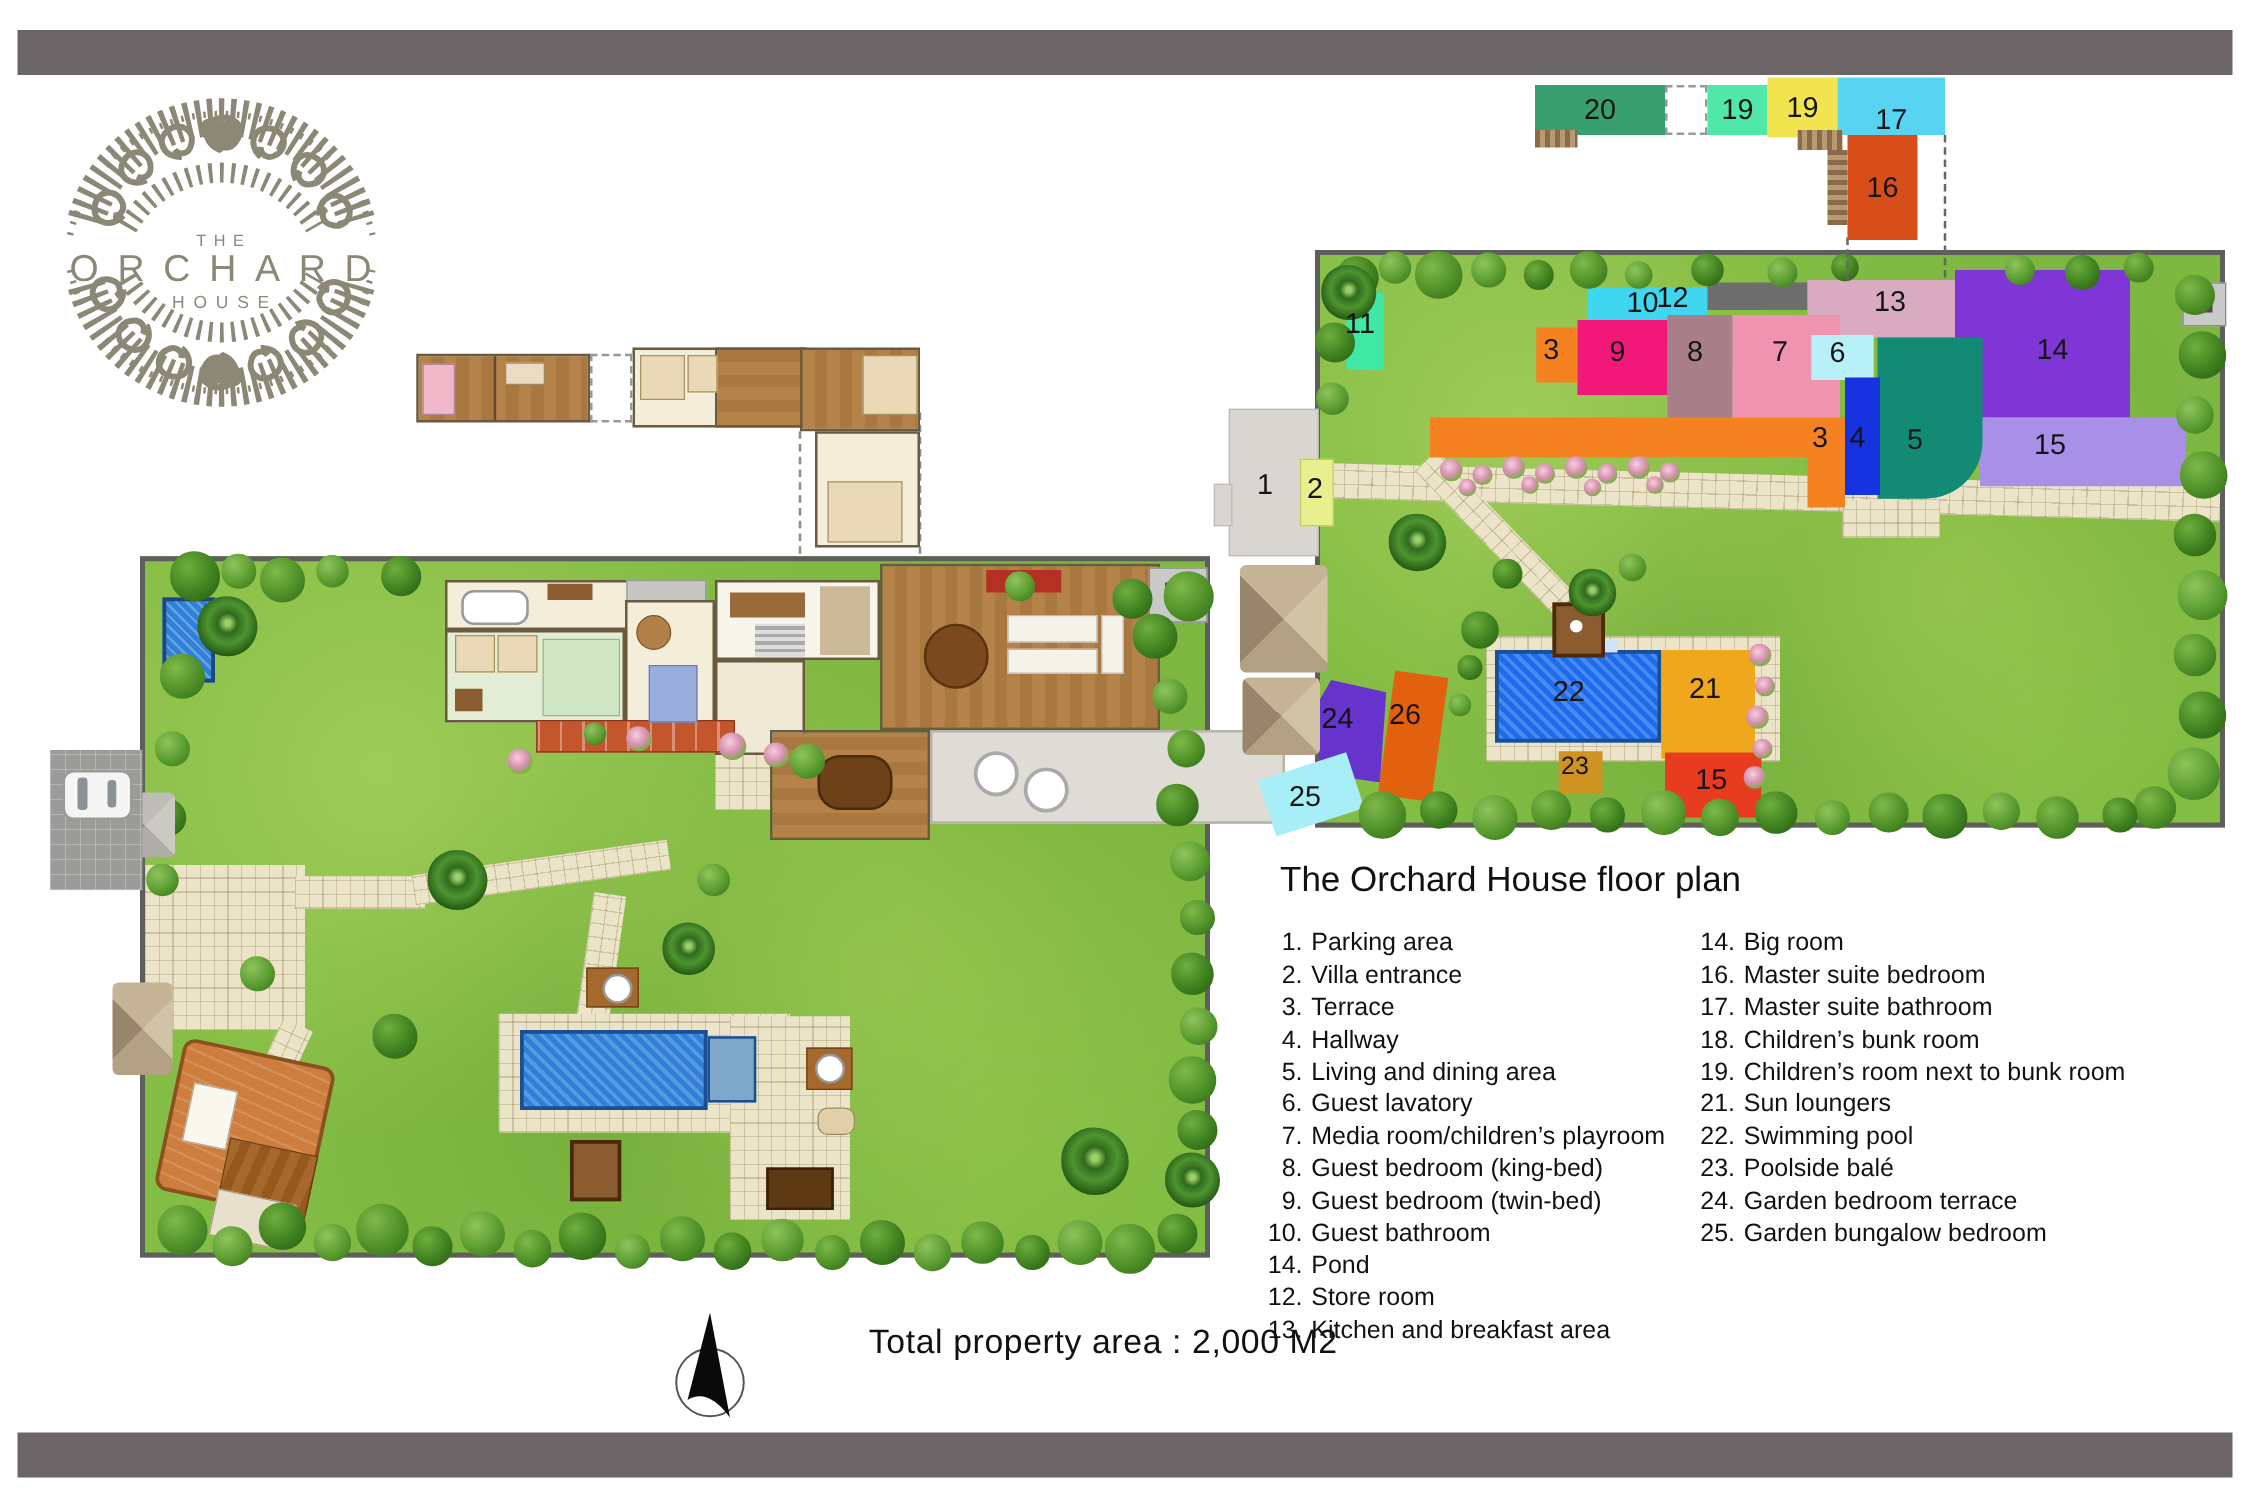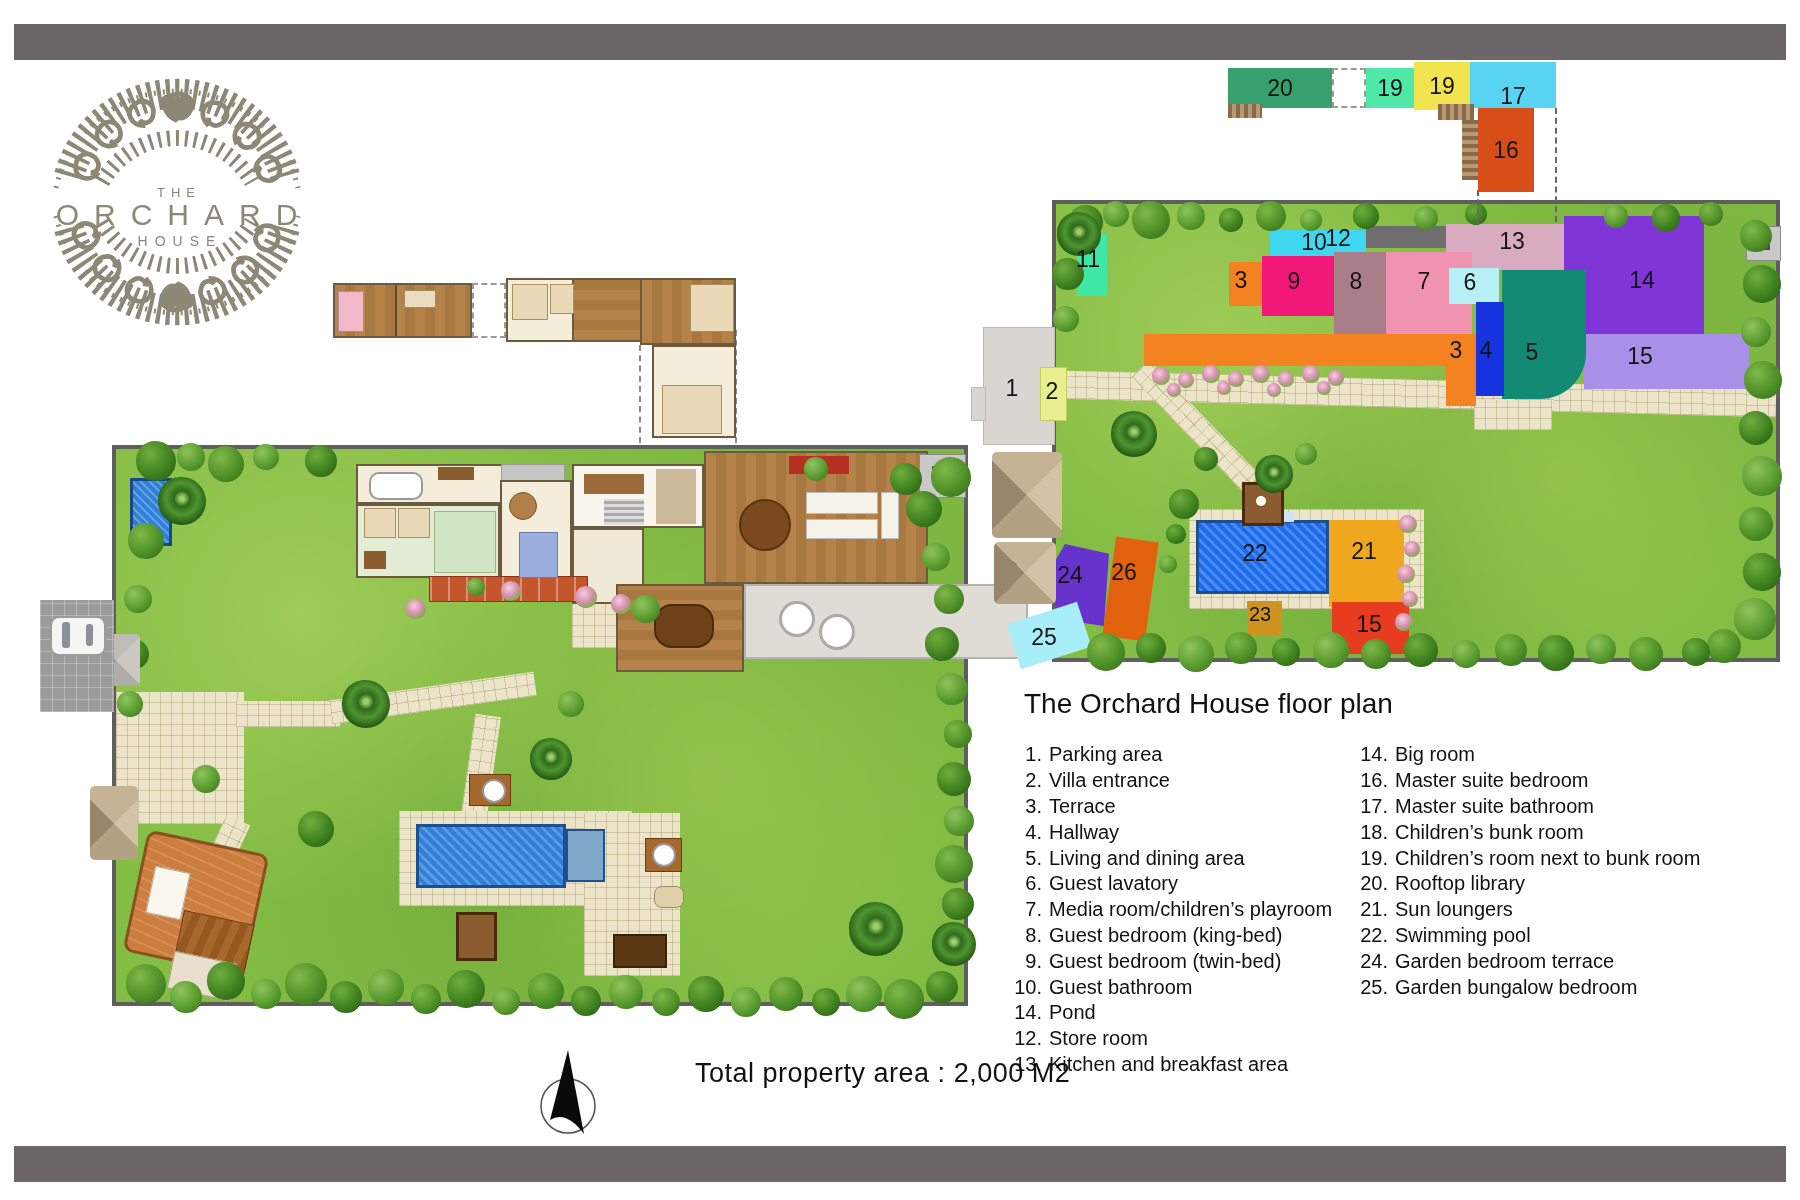--- a/index.html
+++ b/index.html
@@ -460,30 +460,30 @@
       </div>
       <div class="lrow">
         <span class="ln">18.</span>
         <span class="ll">Children’s bunk room</span>
       </div>
       <div class="lrow">
         <span class="ln">19.</span>
         <span class="ll">Children’s room next to bunk room</span>
       </div>
       <div class="lrow">
-        <span class="ln">20.</span>
-        <span class="ll">Rooftop library</span>
-      </div>
-      <div class="lrow">
         <span class="ln">21.</span>
         <span class="ll">Sun loungers</span>
       </div>
       <div class="lrow">
         <span class="ln">22.</span>
         <span class="ll">Swimming pool</span>
+      </div>
+      <div class="lrow">
+        <span class="ln">23.</span>
+        <span class="ll">Poolside balé</span>
       </div>
       <div class="lrow">
         <span class="ln">24.</span>
         <span class="ll">Garden bedroom terrace</span>
       </div>
       <div class="lrow">
         <span class="ln">25.</span>
         <span class="ll">Garden bungalow bedroom</span>
       </div>
     </div>

